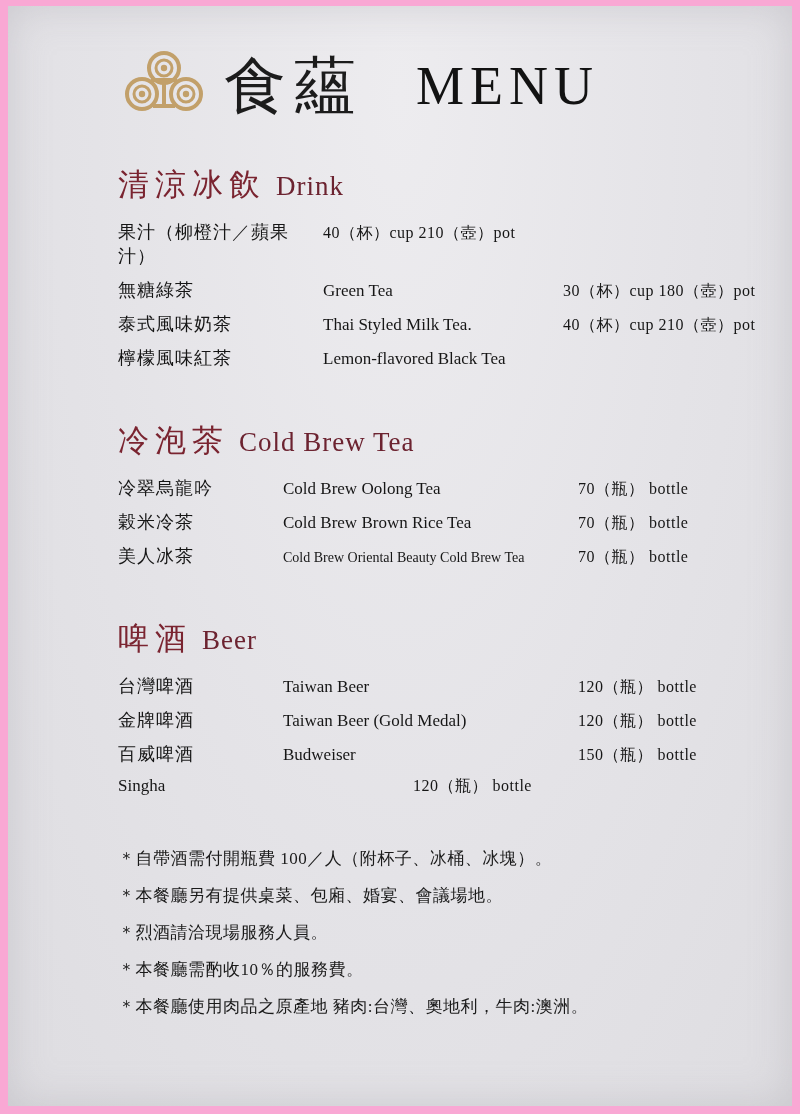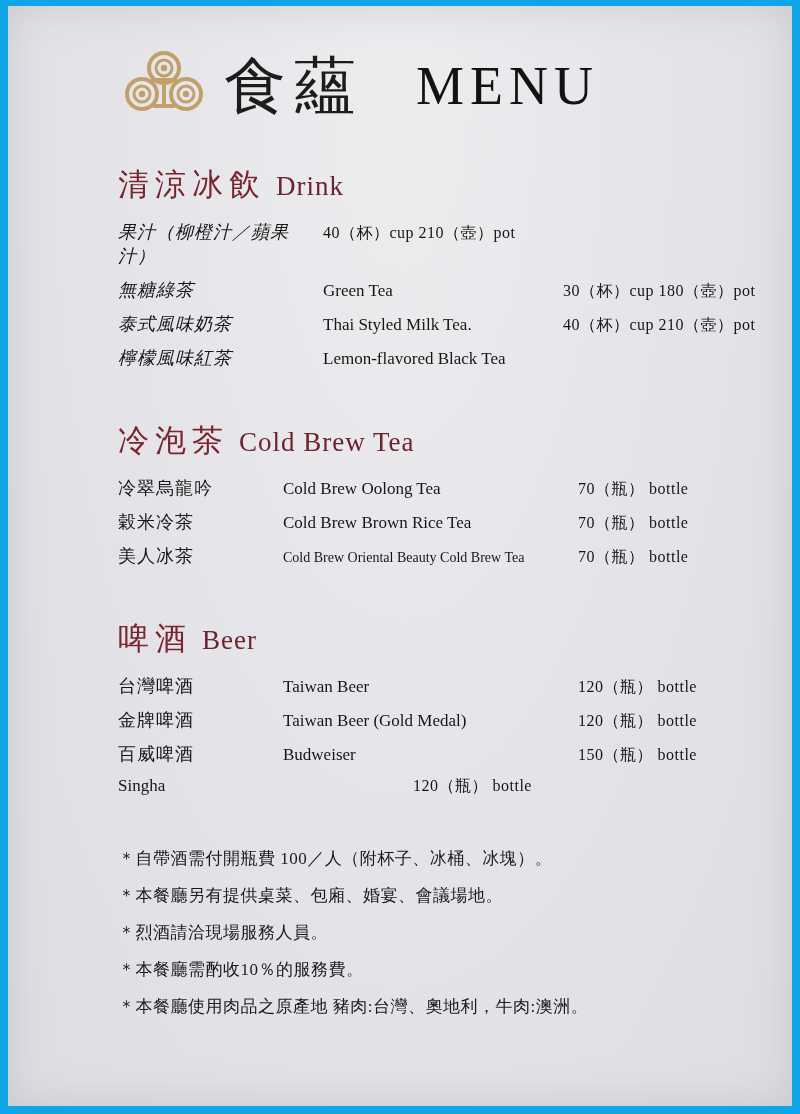--- a/index.html
+++ b/index.html
@@ -10,21 +10,21 @@
   body {
     width: 800px;
     height: 1114px;
     font-family: "Liberation Serif", serif;
     overflow: hidden;
   }
   #page {
     position: relative;
     width: 800px;
     height: 1114px;
-    background: #0ea5e9;
+    background: #f9a8d4;
     box-sizing: border-box;
   }
   
   #paper {
     position: absolute;
     left: 8px;
     top: 6px;
     width: 784px;
     height: 1100px;
     background:
@@ -146,21 +146,21 @@
   }
   .c-price {
     font-size: 16px;
     color: #161616;
     font-family: "Liberation Serif", serif;
     letter-spacing: 0.5px;
     white-space: nowrap;
   }
 
   
-  .drink .c-cn   { width: 205px; font-style: italic; }
+  .drink .c-cn   { width: 205px; }
   .drink .c-en   { width: 240px; }
   .drink .c-price{ width: 180px; text-align: left; }
 
   
   .cold .c-cn    { width: 165px; }
   .cold .c-en    { width: 295px; }
   .cold .c-price { width: 170px; text-align: left; }
   .cold .small   { font-size: 14px; }
 
   

